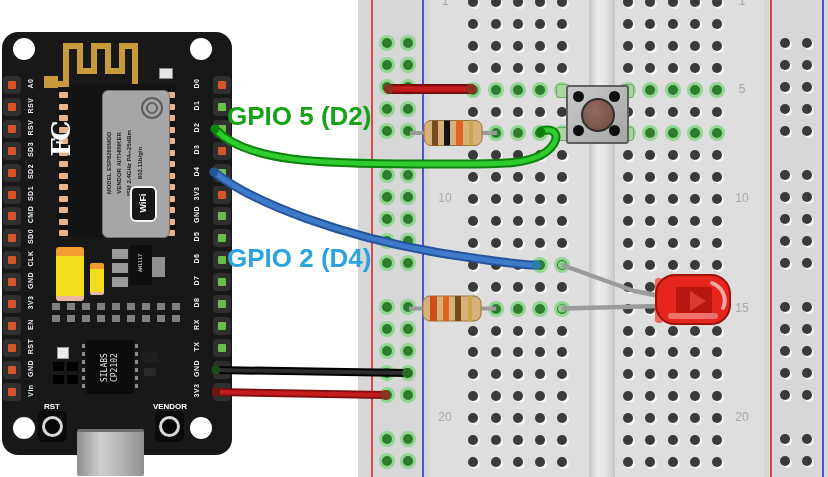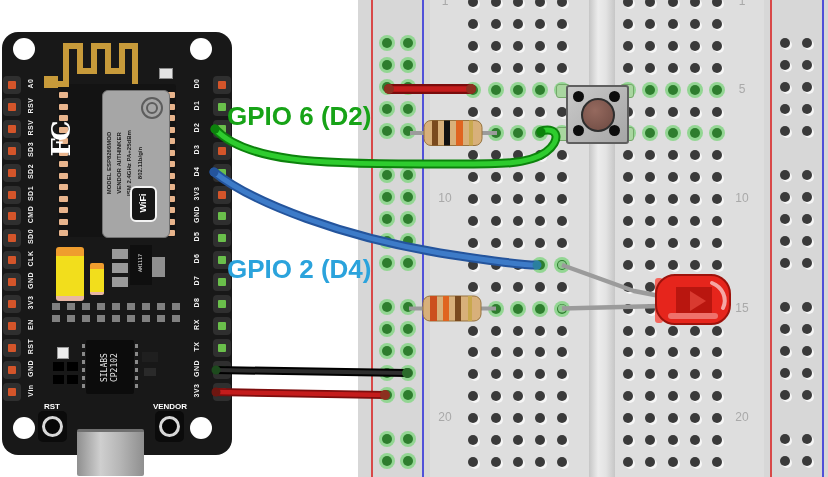--- a/index.html
+++ b/index.html
@@ -631,15 +631,15 @@
     </g>
 
     <g>
       <path d="M214,172 C254,204 345,237 440,253 C498,262 526,265 536,265" fill="none" stroke-width="9" stroke-linecap="round" stroke="#24549c"></path>
       <path d="M214,172 C254,204 345,237 440,253 C498,262 526,265 536,265" fill="none" stroke-width="5" stroke-linecap="round" stroke="#3d7bc8"></path>
       <circle cx="537" cy="265" r="4.5" fill="#2a7f9f"></circle>
       <circle cx="214" cy="172" r="4.5" fill="#24549c"></circle>
     </g>
   </svg>
 
-  <div class="gpiolabel" style="left:227px;top:101px;color:#17a317;z-index:40;">GPIO 6 (D2)</div>
-  <div class="gpiolabel" style="left:227px;top:243px;color:#2ba3dc;z-index:40;margin-top:11px;">GPIO 2 (D4)</div>
+  <div class="gpiolabel" style="left:227px;top:101px;color:#17a317;z-index:40;">GPIO 5 (D2)</div>
+  <div class="gpiolabel" style="left:227px;top:243px;color:#2ba3dc;z-index:40;">GPIO 2 (D4)</div>
 </div>
 
 </body></html>

